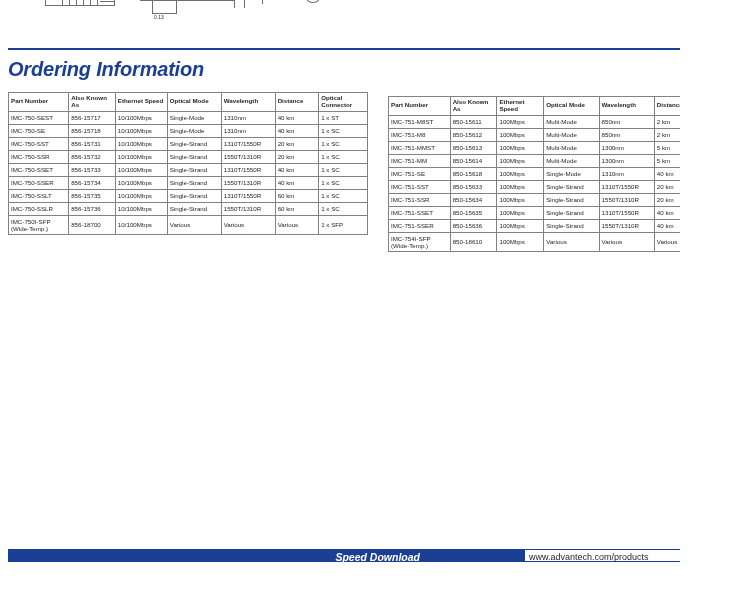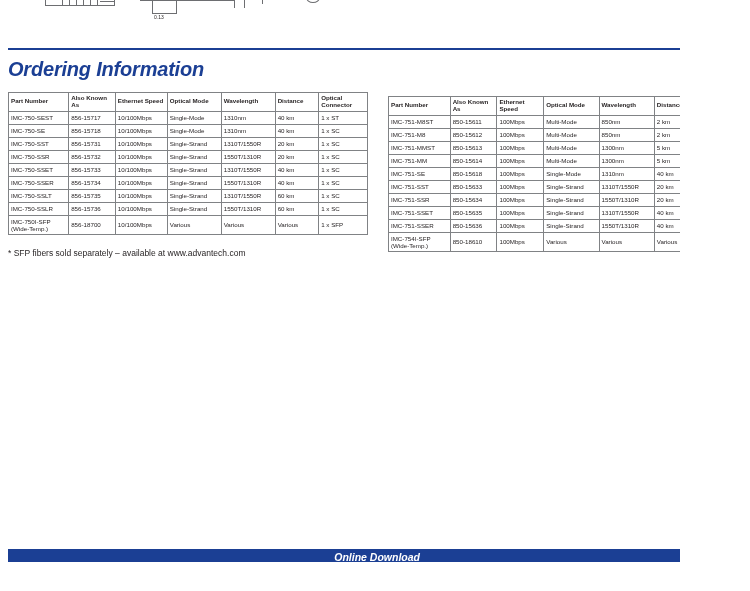--- a/index.html
+++ b/index.html
@@ -380,19 +380,19 @@
         <td>100Mbps</td>
         <td>Various</td>
         <td>Various</td>
         <td>Various</td>
         <td>2 x SFP</td>
       </tr>
     </tbody>
   </table>
 
   <div class="notes">
-    <p>* SFP fibers sold separately – available at www.advantech.com</p>
   </div>
 
   <div class="footer-bar"></div>
-  <div class="footer-label">Online Download</div>
+  <div class="footer-label">Speed Download</div>
+  <div class="footer-url">www.advantech.com/products</div>
 
 </div>
 
 </body></html>

